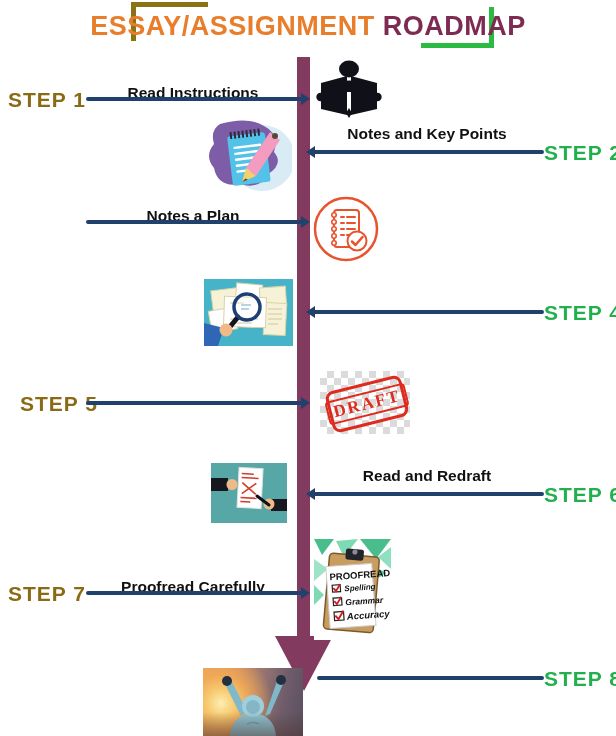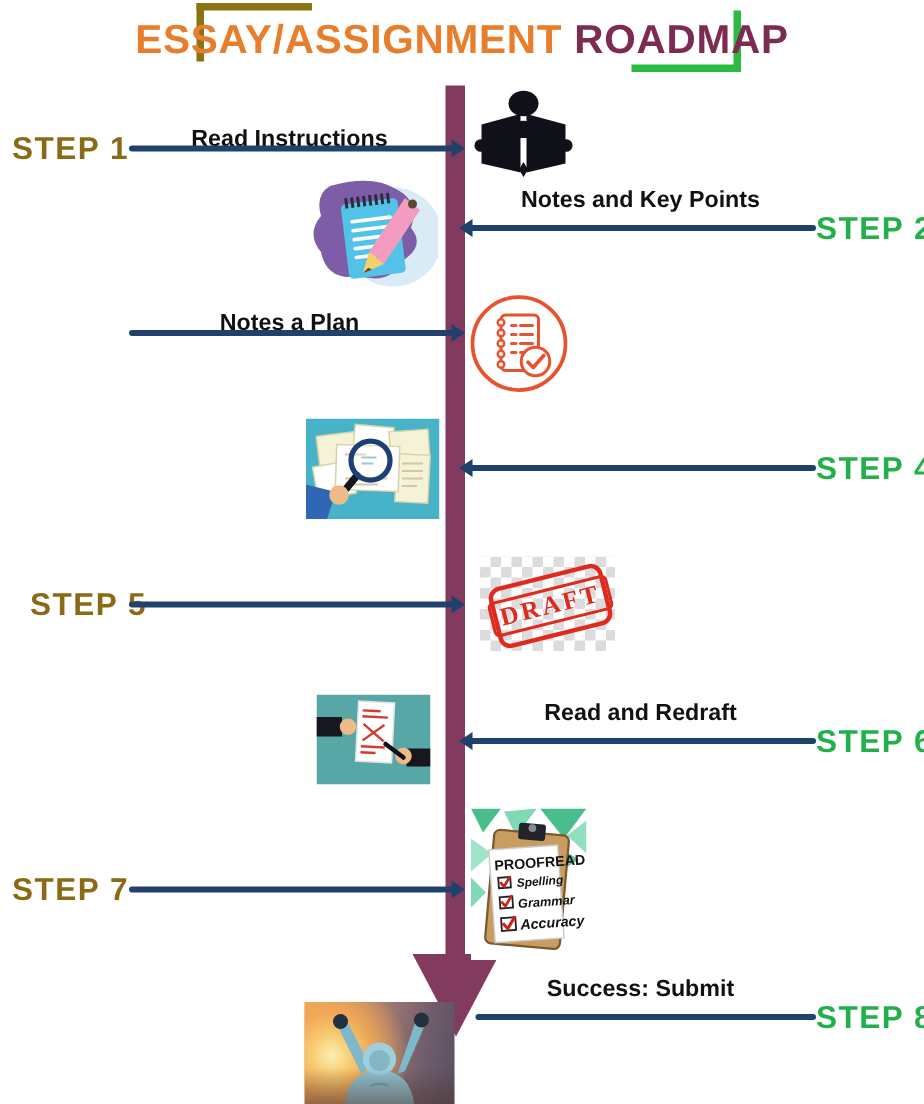--- a/index.html
+++ b/index.html
@@ -181,20 +181,21 @@
       </g>
     </g>
     <rect x="0" y="15" width="17" height="13" fill="#17171F"></rect>
     <circle cx="21" cy="21.5" r="5.5" fill="#F0BA88"></circle>
     <rect x="60" y="36" width="16" height="12" fill="#17171F"></rect>
     <circle cx="58" cy="41" r="5.5" fill="#F0BA88"></circle>
     <line x1="46" y1="33" x2="58" y2="42" stroke="#10101A" stroke-width="3" stroke-linecap="round"></line>
   </svg>
 
   <div class="step-num gold" style="left:8px;top:582px">STEP 7</div>
+  <div class="lbl lbl-left" style="top:566px">Proofread Carefully</div>
   <div class="hline hline-left" style="top:591px"></div>
   <div class="arr arr-right" style="top:587px"></div>
   <svg class="icon-svg" style="left:314px;top:539px" width="77" height="101" viewBox="0 0 77 101">
     <rect width="77" height="101" fill="#ffffff"></rect>
     <polygon points="0,0 20,0 8,16" fill="#49BE8C"></polygon>
     <polygon points="22,2 44,0 30,18" fill="#7ED9B4"></polygon>
     <polygon points="46,0 77,0 62,20" fill="#49BE8C"></polygon>
     <polygon points="64,18 77,8 77,30" fill="#8FDFC0"></polygon>
     <polygon points="0,20 14,30 0,42" fill="#9FE3C8"></polygon>
     <polygon points="58,26 72,34 56,44" fill="#5CC698"></polygon>
@@ -213,21 +214,20 @@
         <path d="M20,61 l2.5,3.2 l4.8,-7" fill="none" stroke="#CC1F1F" stroke-width="1.8"></path>
         <text x="31" y="66" font-size="8.5" font-weight="bold" font-style="italic" fill="#111111" font-family="Liberation Sans, sans-serif">Grammar</text>
         <rect x="19" y="72" width="9.5" height="8.5" fill="#ffffff" stroke="#222222" stroke-width="1.2"></rect>
         <path d="M20,75.5 l3,3.8 l5.4,-8" fill="none" stroke="#CC1F1F" stroke-width="2"></path>
         <text x="31.5" y="80.5" font-size="9.5" font-weight="bold" font-style="italic" fill="#111111" font-family="Liberation Sans, sans-serif">Accuracy</text>
       </g>
     </g>
   </svg>
 
   <div class="step-num green" style="left:544px;top:667px">STEP 8</div>
-  <div class="lbl lbl-right" style="top:651px">Success: Submit</div>
   <div class="hline hline-right" style="left:317px;width:227px;top:676px"></div>
   <div class="photo">
     <svg width="100" height="68" viewBox="0 0 100 68" style="position:absolute;left:0;top:0">
       <path d="M38,48 L22,16 L28,12 L44,43 Z" fill="#7FB9C9"></path>
       <path d="M62,48 L74,13 L80,16 L67,46 Z" fill="#7FB9C9"></path>
       <circle cx="24" cy="13" r="5" fill="#23303F"></circle>
       <circle cx="78" cy="12" r="5" fill="#23303F"></circle>
       <path d="M27,68 Q29,47 50,45 Q71,47 73,68 Z" fill="#8CC3D2"></path>
       <circle cx="50" cy="38" r="11" fill="#9FCEDC"></circle>
       <circle cx="50" cy="39" r="7" fill="#84B6C6"></circle>

